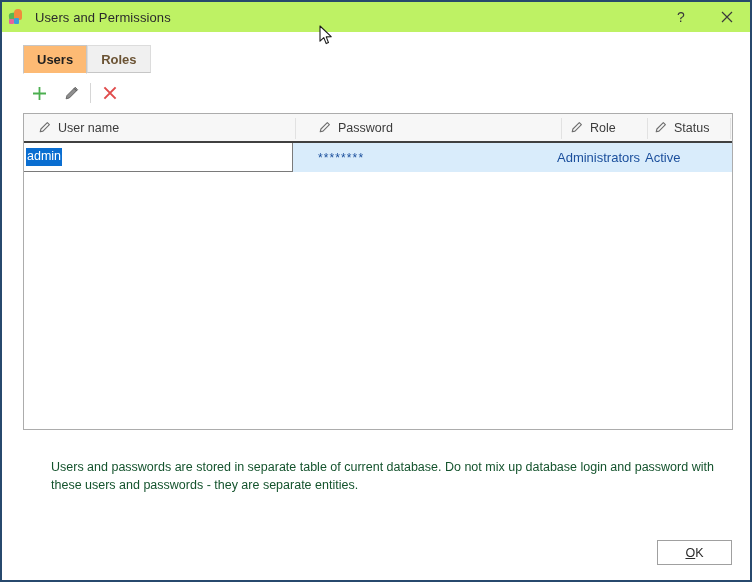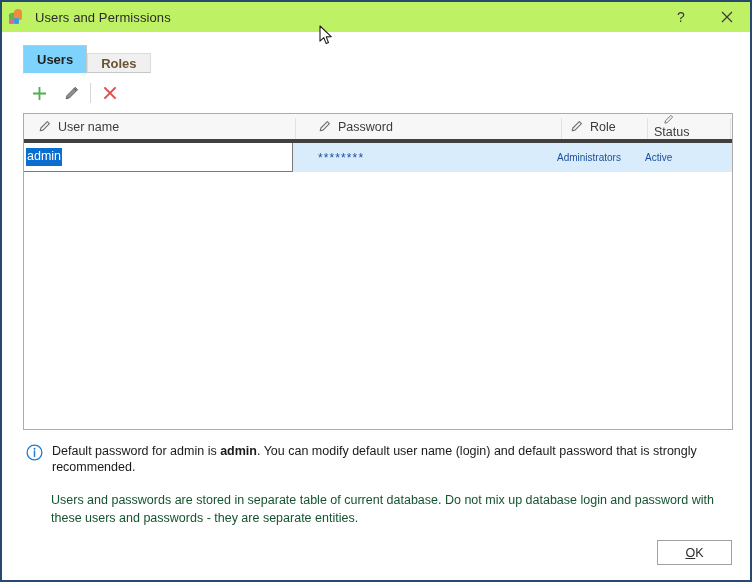--- a/index.html
+++ b/index.html
@@ -78,31 +78,31 @@
   
   .tabs {
     position: absolute;
     left: 21px;
     top: 43px;
     display: flex;
     align-items: flex-end;
     height: 28px;
   }
   .tab {
-    height: 20px;
+    height: 28px;
     box-sizing: border-box;
     padding: 0 13px;
     display: flex;
     align-items: center;
     font-size: 13px;
     font-weight: bold;
     cursor: default;
   }
   .tab.active {
-    background: #7dd3fc;
+    background: #fdba74;
     border: 1px solid #c6c6c6;
     border-bottom: 1px solid #ffffff;
     color: #1e1e1e;
     margin-bottom: -1px;
     height: 29px;
   }
   .tab.inactive {
     background: #f0f0f0;
     border: 1px solid #dcdcdc;
     border-bottom: 1px solid #c6c6c6;
@@ -142,21 +142,21 @@
     height: 317px;
     box-sizing: border-box;
     border: 1px solid #acacac;
     background: #ffffff;
     overflow: hidden;
   }
   .grid-head {
     height: 29px;
     box-sizing: border-box;
     background: #f7f7f7;
-    border-bottom: 4px solid #404040;
+    border-bottom: 2px solid #404040;
     display: flex;
     align-items: center;
     position: relative;
   }
   .gh-cell {
     display: flex;
     align-items: center;
     font-size: 12.5px;
     color: #3c3c3c;
     height: 100%;
@@ -204,21 +204,21 @@
     font-size: 12.5px;
     padding: 1px 1px 2px 1px;
     line-height: 1.15;
   }
   .rcell {
     position: absolute;
     top: 0;
     height: 29px;
     display: flex;
     align-items: center;
-    font-size: 10px;
+    font-size: 13px;
     color: #1b4f9c;
   }
   .rcell.pw { color: #1b4f9c; letter-spacing: 1.1px; font-size: 12px; }
 
   
   .info {
     position: absolute;
     left: 24px;
     top: 441px;
     width: 706px;
@@ -345,21 +345,21 @@
       <div class="gh-sep" style="left:537px;"></div>
 
       <div class="gh-cell" style="left:546px;">
         <svg class="pen" width="13" height="13" viewBox="0 0 13 13">
           <path d="M9.3 1.6 l2.1 2.1 -6.4 6.4 -2.8 0.7 0.7 -2.8 z" fill="none" stroke="#6e6e6e" stroke-width="1.1" stroke-linejoin="round"></path>
         </svg>
         <span>Role</span>
       </div>
       <div class="gh-sep" style="left:623px;"></div>
 
-      <div class="gh-cell" style="left:630px;flex-direction:column;">
+      <div class="gh-cell" style="left:630px;">
         <svg class="pen" width="13" height="13" viewBox="0 0 13 13">
           <path d="M9.3 1.6 l2.1 2.1 -6.4 6.4 -2.8 0.7 0.7 -2.8 z" fill="none" stroke="#6e6e6e" stroke-width="1.1" stroke-linejoin="round"></path>
         </svg>
         <span>Status</span>
       </div>
       <div class="gh-sep" style="left:706px;"></div>
     </div>
 
     <div class="grid-row">
       <div class="row-bg"></div>
@@ -377,30 +377,20 @@
       </div>
 
       <div class="rcell" style="left:621px;">
         <span>Active</span>
       </div>
     </div>
 
   </div>
 
   <div class="info">
-    <div class="info-row1">
-      <svg class="info-icon" width="17" height="17" viewBox="0 0 17 17">
-        <circle cx="8.5" cy="8.5" r="7.4" fill="none" stroke="#1f7fd0" stroke-width="1.3"></circle>
-        <circle cx="8.5" cy="4.7" r="1" fill="#1f7fd0"></circle>
-        <path d="M8.5 7 V12.4" stroke="#1f7fd0" stroke-width="1.5" stroke-linecap="round"></path>
-      </svg>
-      <div class="info-p1">
-        <span>Default password for admin is </span><b>admin</b><span>. You can modify default user name (login) and default password that is strongly recommended.</span>
-      </div>
-    </div>
     <div class="info-p2">Users and passwords are stored in separate table of current database. Do not mix up database login and password with these users and passwords - they are separate entities.</div>
   </div>
 
   <div class="ok-btn">
     <u>O</u>
       <span>K</span>
   </div>
 
   <svg class="cursor" width="16" height="22" viewBox="0 0 16 22">
     <path d="M1 1 L1 16.2 L4.8 12.6 L7.2 18.6 L9.5 17.6 L7.2 11.9 L12.2 11.7 Z" fill="#ffffff" stroke="#1c1c1c" stroke-width="1.1" stroke-linejoin="round"></path>

